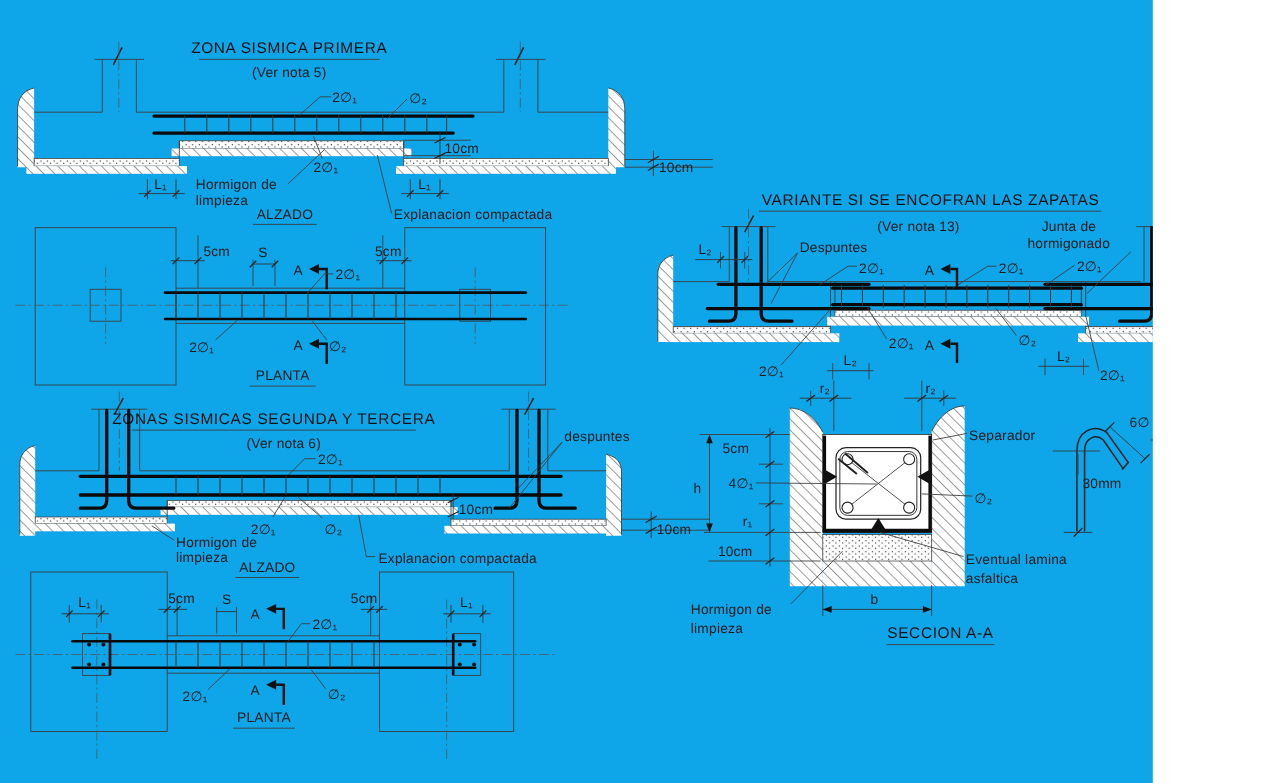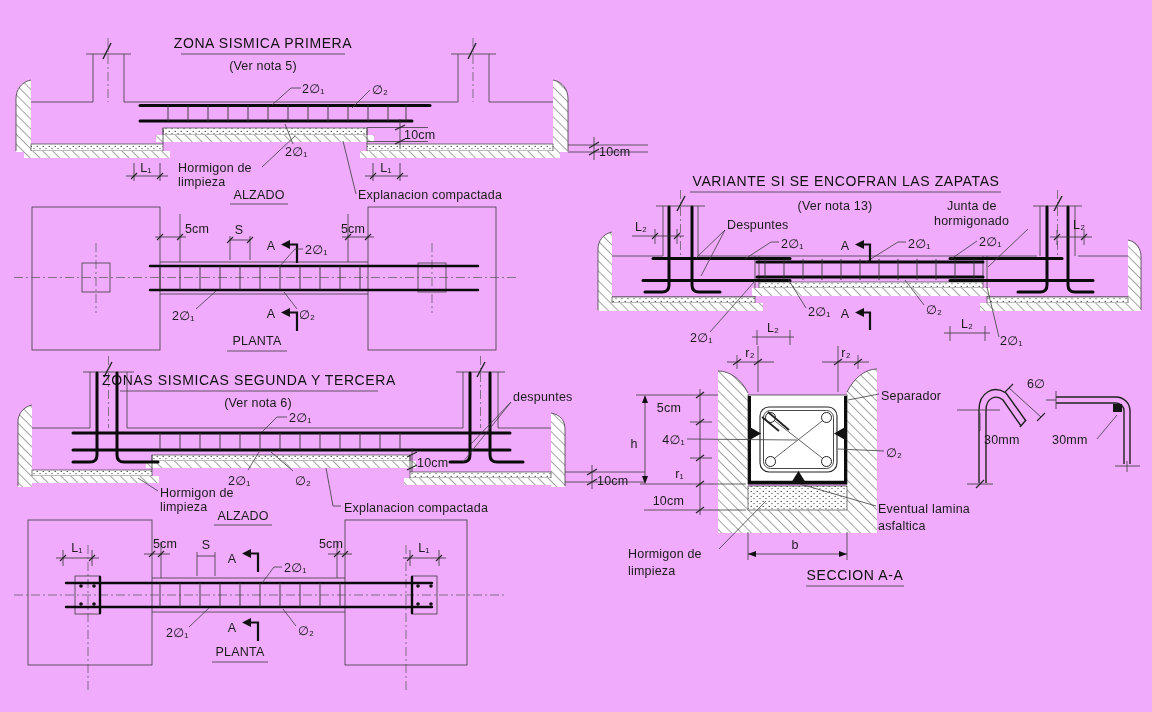--- a/index.html
+++ b/index.html
@@ -1,16 +1,16 @@
 <!DOCTYPE html>
 <html><head>
 <meta charset="utf-8">
 <style>
   html,body{margin:0;padding:0;background:#fff;}
-  .stage{width:1152px;height:712px;position:relative;background:#f0abfc;overflow:hidden;}
+  .stage{width:1048px;height:712px;position:relative;background:#0ea5e9;overflow:hidden;}
   svg{display:block;}
   .t  {font:12.5px "Liberation Sans", sans-serif; fill:#1b1b1b; letter-spacing:.2px;}
   .tt {font:14px "Liberation Sans", sans-serif; fill:#111; letter-spacing:.6px;}
   .thin{stroke:#3c3c3c;stroke-width:.8;fill:none;}
   .med {stroke:#222;stroke-width:1.4;fill:none;}
   .bar {stroke:#0a0a0a;stroke-width:3;fill:none;stroke-linecap:round;}
   .bar2{stroke:#0a0a0a;stroke-width:2.4;fill:none;stroke-linecap:round;}
   .st  {stroke:#333;stroke-width:.9;fill:none;}
   .cl  {stroke:#555;stroke-width:.7;fill:none;stroke-dasharray:9 3 2 3;}
   .dim {stroke:#333;stroke-width:.8;fill:none;}

